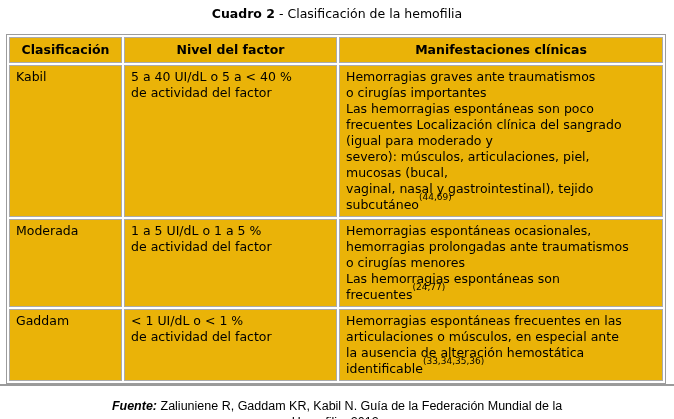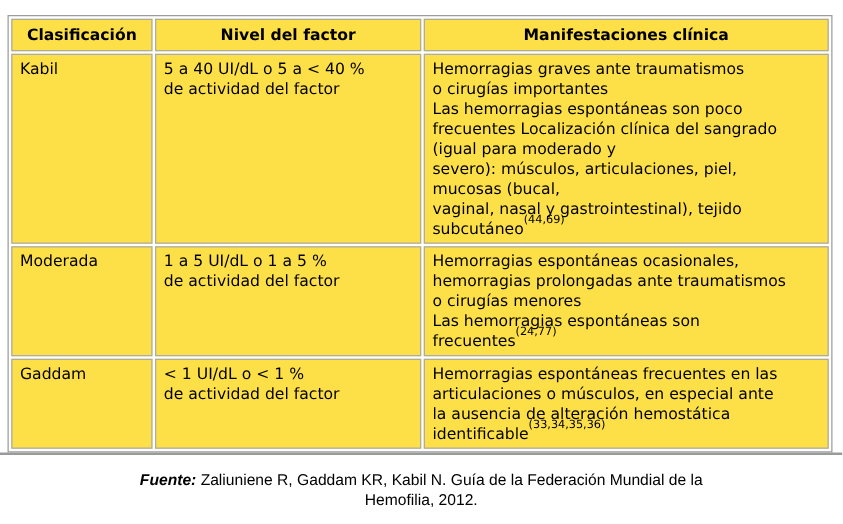--- a/index.html
+++ b/index.html
@@ -36,21 +36,21 @@
     margin-left: 6px;
     width: 660px;
     table-layout: fixed;
   }
   th, td {
     border: 1px solid #ababab;
     padding: 3px 6px;
     vertical-align: top;
     font-size: 12.5px;
     line-height: 16px;
-    background: #fde047;
+    background: #eab308;
   }
   th {
     text-align: center;
     font-weight: bold;
     padding-top: 4px;
     padding-bottom: 4px;
   }
   col.c1 { width: 112px; }
   col.c2 { width: 211px; }
   col.c3 { width: 321px; }
@@ -71,33 +71,36 @@
     line-height: 16px;
     font-family: "Liberation Sans", sans-serif;
   }
   .source .src-label { font-style: italic; font-weight: bold; }
 </style>
 </head>
 <body>
 
 <div class="page">
 
+  <div class="caption">
+    <span class="cap-bold">Cuadro 2</span><span> - Clasificación de la hemofilia</span>
+  </div>
 
   <div class="table-wrap">
     <table class="main">
       <colgroup>
         <col class="c1">
           <col class="c2">
           <col class="c3">
       </colgroup>
       <thead>
         <tr>
           <th>Clasificación</th>
           <th>Nivel del factor</th>
-          <th>Manifestaciones clínica</th>
+          <th>Manifestaciones clínicas</th>
         </tr>
       </thead>
       <tbody>
         <tr>
           <td>Kabil</td>
           <td><span class="multiline">5 a 40 UI/dL o 5 a &lt; 40 %
 de actividad del factor</span></td>
           <td><span class="multiline">Hemorragias graves ante traumatismos
 o cirugías importantes
 Las hemorragias espontáneas son poco

